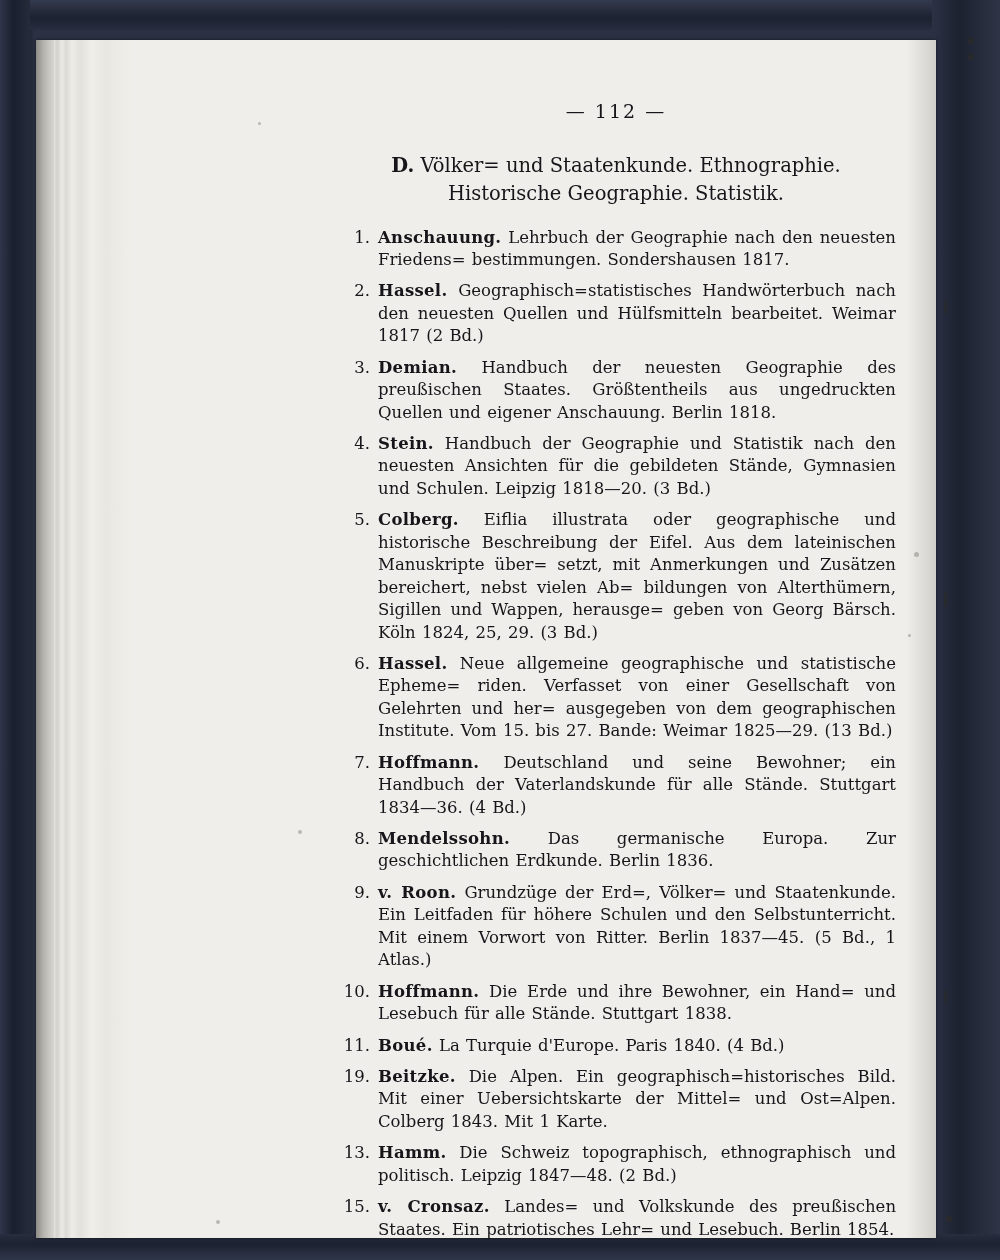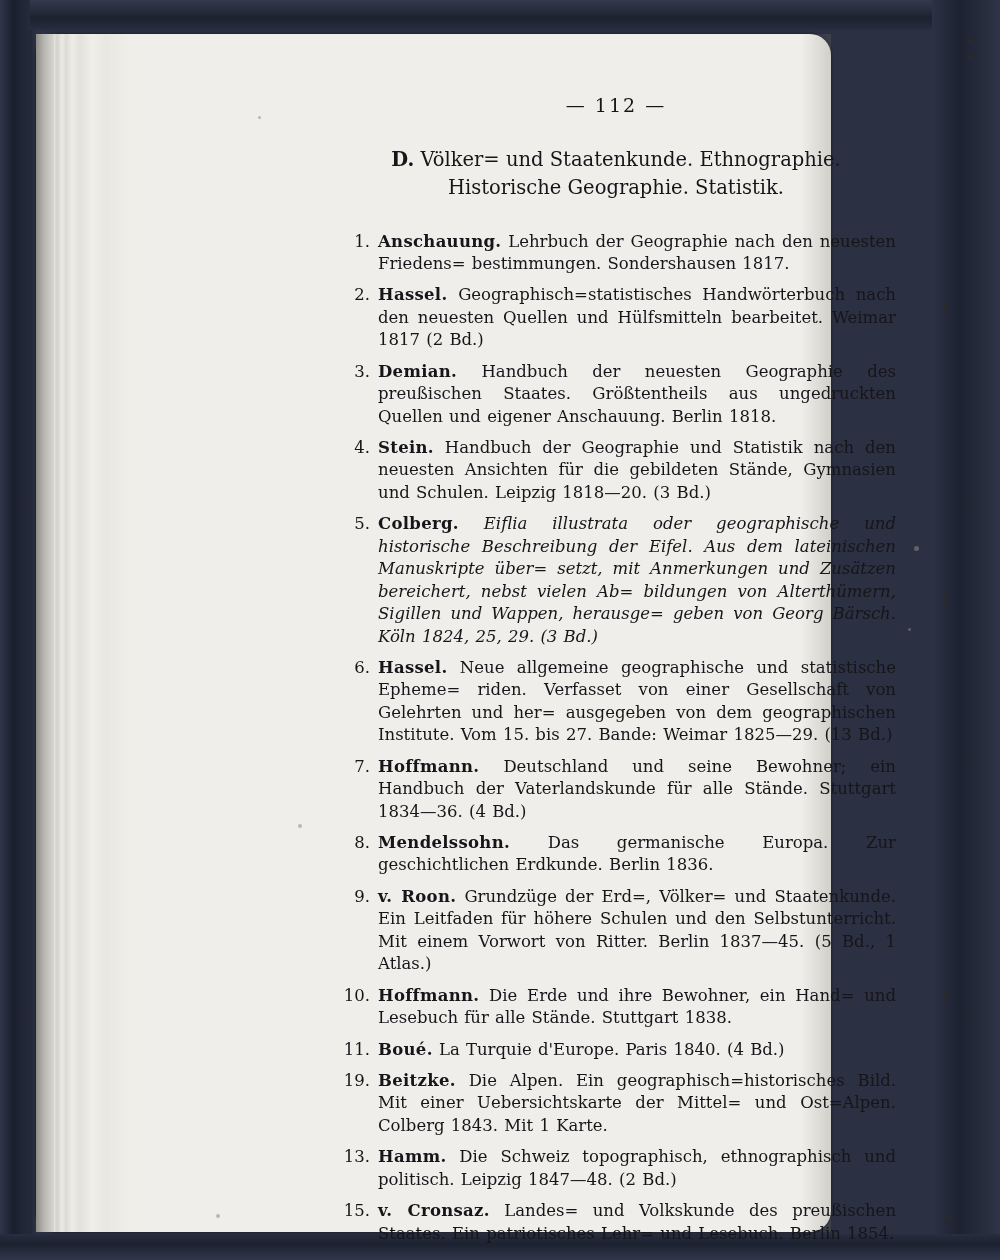--- a/index.html
+++ b/index.html
@@ -48,26 +48,25 @@
     position: absolute;
     left: 0; bottom: 0;
     width: 1000px; height: 26px;
     background: linear-gradient(0deg, #31374b 0%, #1d2231 60%, #282d3f 100%);
   }
 
   
   .paper {
     position: absolute;
     left: 36px;
-    top: 34px;
-    width: 795px;
+    top: 40px;
+    width: 900px;
     height: 1198px;
     background: #efeeea;
     box-shadow: 0 0 3px rgba(0,0,0,0.55);
-    border-radius: 21px;
   }
   
   .gutter {
     position: absolute;
     left: 0; top: 0;
     width: 96px; height: 1198px;
     background: repeating-linear-gradient(
       90deg,
       #cfcdc7 0px, #e6e4df 3px, #bdbbb5 6px, #e9e7e2 10px,
       #c6c4be 13px, #ebe9e4 17px, #d3d1cb 21px, #eceae5 26px,
@@ -109,21 +108,21 @@
     font-size: 19px;
     letter-spacing: 2px;
     margin-bottom: 30px;
     font-family: "DejaVu Serif", serif;
   }
 
   .heading {
     text-align: center;
     font-size: 19.5px;
     line-height: 1.45;
-    margin-bottom: 28px;
+    margin-bottom: 18px;
     font-family: "DejaVu Serif", serif;
   }
   .heading .ln { display: block; }
   .heading .lead { font-weight: bold; }
 
   ol.biblio {
     list-style: none;
     margin: 0;
     padding: 0;
   }
@@ -141,21 +140,21 @@
     left: 0;
     width: 34px;
     text-align: right;
     font-size: 16.5px;
   }
   .author {
     font-weight: bold;
     letter-spacing: .3px;
   }
   .entry-text { }
-  .ital { font-style: italic; }
+  .ital { }
 
   
   .margin-dot {
     position: absolute;
     background: #2a2a2a;
     border-radius: 50%;
     opacity: .85;
   }
 </style>
 </head>

